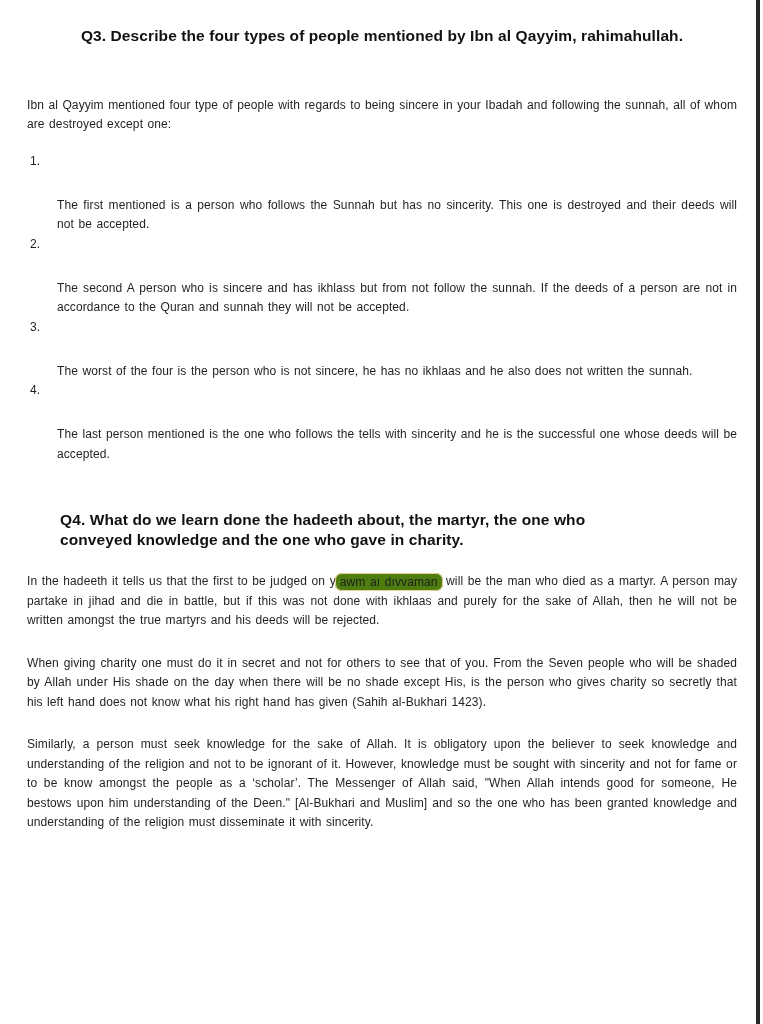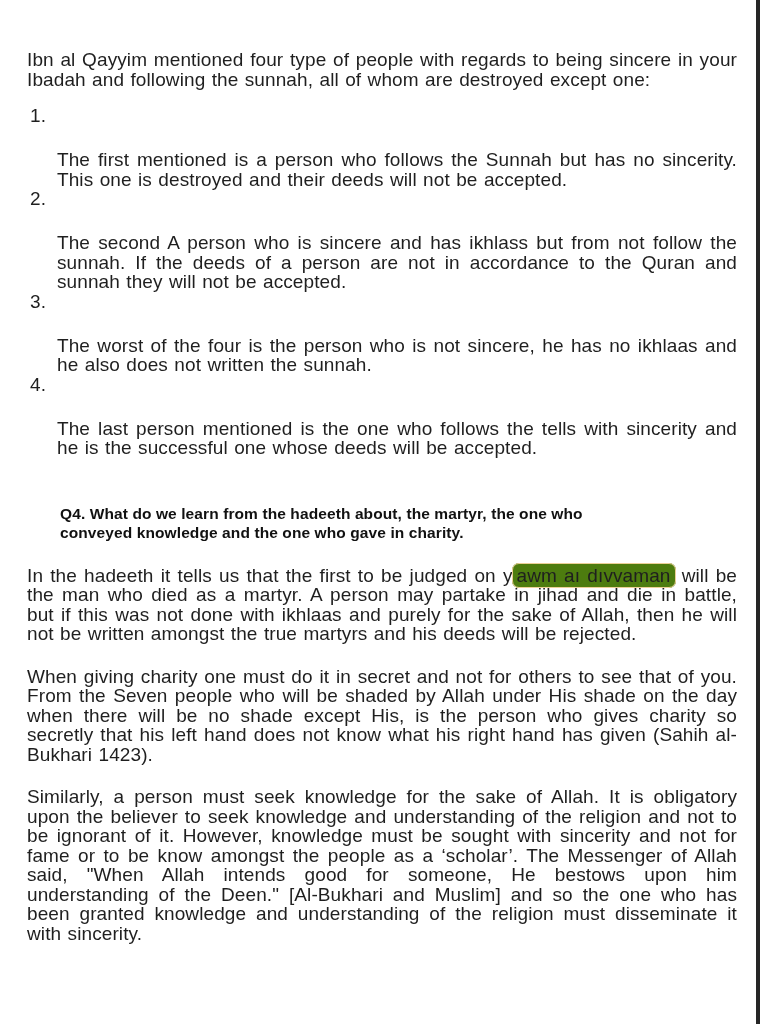--- a/index.html
+++ b/index.html
@@ -40,21 +40,21 @@
   .q3-heading {
     margin: 26px 0 0 0;
     text-align: center;
   }
   .q4-heading {
     margin: 46px 0 0 33px;
     max-width: 593px;
     text-align: left;
   }
   .body-text {
-    font-size: 19px;
+    font-size: 12px;
     line-height: 19.5px;
     text-align: justify;
     word-spacing: 1px;
     letter-spacing: 0.1px;
   }
   .p-intro { margin: 50px 0 0 0; }
   .answer-list { margin: 17px 0 0 3px; }
   .list-item { display: flex; }
   .list-num {
     width: 27px;
@@ -72,20 +72,21 @@
     white-space: nowrap;
   }
 </style>
 </head>
 <body>
 
 <div class="page">
 
   <div class="content">
 
+    <div class="q-heading q3-heading">Q3. Describe the four types of people mentioned by Ibn al Qayyim, rahimahullah.</div>
 
     <p class="body-text p-intro">Ibn al Qayyim mentioned four type of people with regards to being sincere in your Ibadah and following the sunnah, all of whom are destroyed except one:</p>
 
     <div class="answer-list">
       <div class="list-item body-text">
         <span class="list-num">1.</span>
         <span class="list-text">The first mentioned is a person who follows the Sunnah but has no sincerity. This one is destroyed and their deeds will not be accepted.</span>
       </div>
       <div class="list-item body-text">
         <span class="list-num">2.</span>
@@ -94,21 +95,21 @@
       <div class="list-item body-text">
         <span class="list-num">3.</span>
         <span class="list-text">The worst of the four is the person who is not sincere, he has no ikhlaas and he also does not written the sunnah.</span>
       </div>
       <div class="list-item body-text">
         <span class="list-num">4.</span>
         <span class="list-text">The last person mentioned is the one who follows the tells with sincerity and he is the successful one whose deeds will be accepted.</span>
       </div>
     </div>
 
-    <div class="q-heading q4-heading">Q4. What do we learn from the hadeeth about, the martyr, the one who conveyed knowledge and the one who gave in charity.</div>
+    <div class="q-heading q4-heading">Q4. What do we learn done the hadeeth about, the martyr, the one who conveyed knowledge and the one who gave in charity.</div>
 
 
     <p class="body-text para"><span>In the hadeeth it tells us that the first to be judged on y</span><span class="hl">awm aı dıvvaman</span><span> will be the man who died as a martyr. A person may partake in jihad and die in battle, but if this was not done with ikhlaas and purely for the sake of Allah, then he will not be written amongst the true martyrs and his deeds will be rejected.</span></p>
 
 
     <p class="body-text para">When giving charity one must do it in secret and not for others to see that of you. From the Seven people who will be shaded by Allah under His shade on the day when there will be no shade except His, is the person who gives charity so secretly that his left hand does not know what his right hand has given (Sahih al-Bukhari 1423).</p>
 
     <p class="body-text para">Similarly, a person must seek knowledge for the sake of Allah. It is obligatory upon the believer to seek knowledge and understanding of the religion and not to be ignorant of it. However, knowledge must be sought with sincerity and not for fame or to be know amongst the people as a ‘scholar’. The Messenger of Allah said, "When Allah intends good for someone, He bestows upon him understanding of the Deen." [Al-Bukhari and Muslim] and so the one who has been granted knowledge and understanding of the religion must disseminate it with sincerity.</p>
 
   </div>

